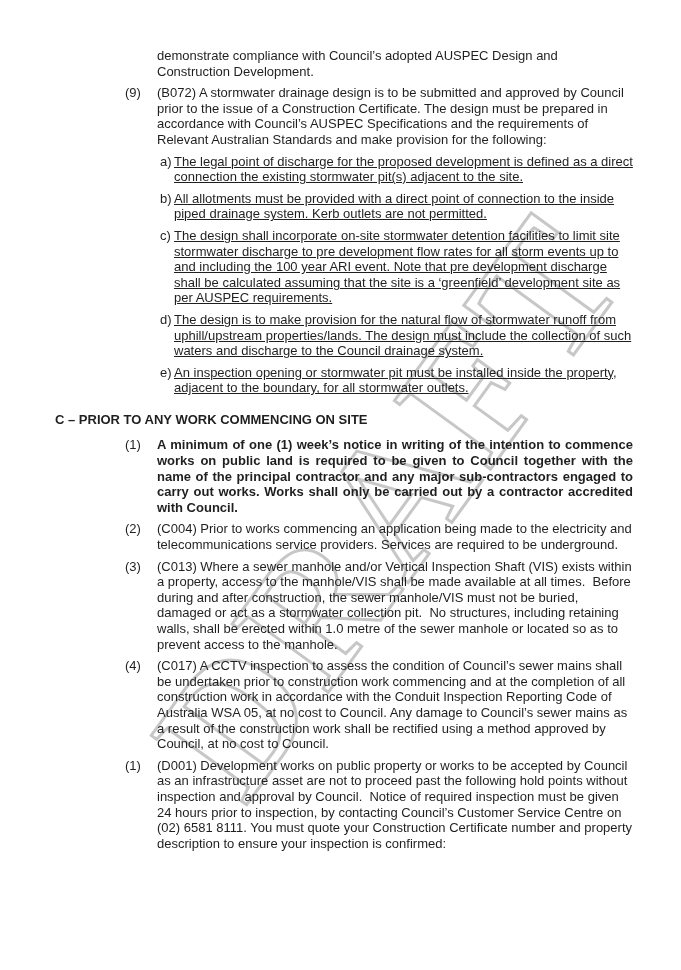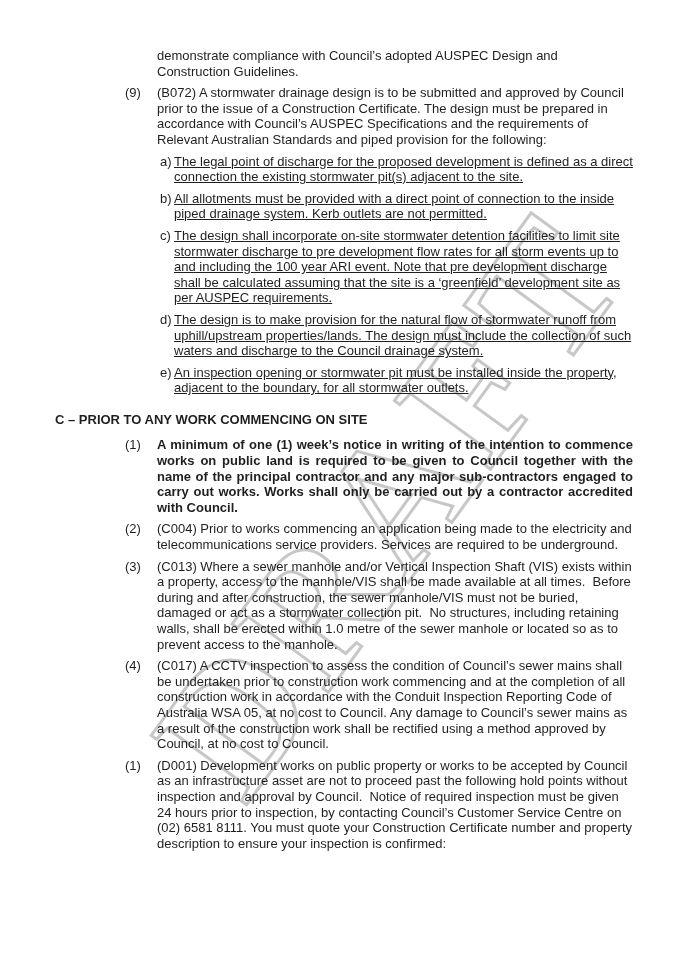--- a/index.html
+++ b/index.html
@@ -87,26 +87,26 @@
 </style>
 </head>
 <body>
 
 <div class="page">
 
   <div class="watermark">DRAFT</div>
 
   <div class="content">
 
-    <p class="cont-para">demonstrate compliance with Council’s adopted AUSPEC Design and Construction Guidelines.</p>
+    <p class="cont-para">demonstrate compliance with Council’s adopted AUSPEC Design and Construction Development.</p>
 
     <div class="item">
       <span class="num">(9)</span>
       <div class="ibody">
-        <p>(B072) A stormwater drainage design is to be submitted and approved by Council prior to the issue of a Construction Certificate. The design must be prepared in accordance with Council’s AUSPEC Specifications and the requirements of Relevant Australian Standards and piped provision for the following:</p>
+        <p>(B072) A stormwater drainage design is to be submitted and approved by Council prior to the issue of a Construction Certificate. The design must be prepared in accordance with Council’s AUSPEC Specifications and the requirements of Relevant Australian Standards and make provision for the following:</p>
 
         <div class="sub">
           <span class="marker">a)</span>
           <span class="stext">The legal point of discharge for the proposed development is defined as a direct connection the existing stormwater pit(s) adjacent to the site.</span>
         </div>
         <div class="sub">
           <span class="marker">b)</span>
           <span class="stext">All allotments must be provided with a direct point of connection to the inside piped drainage system. Kerb outlets are not permitted.</span>
         </div>
         <div class="sub">

